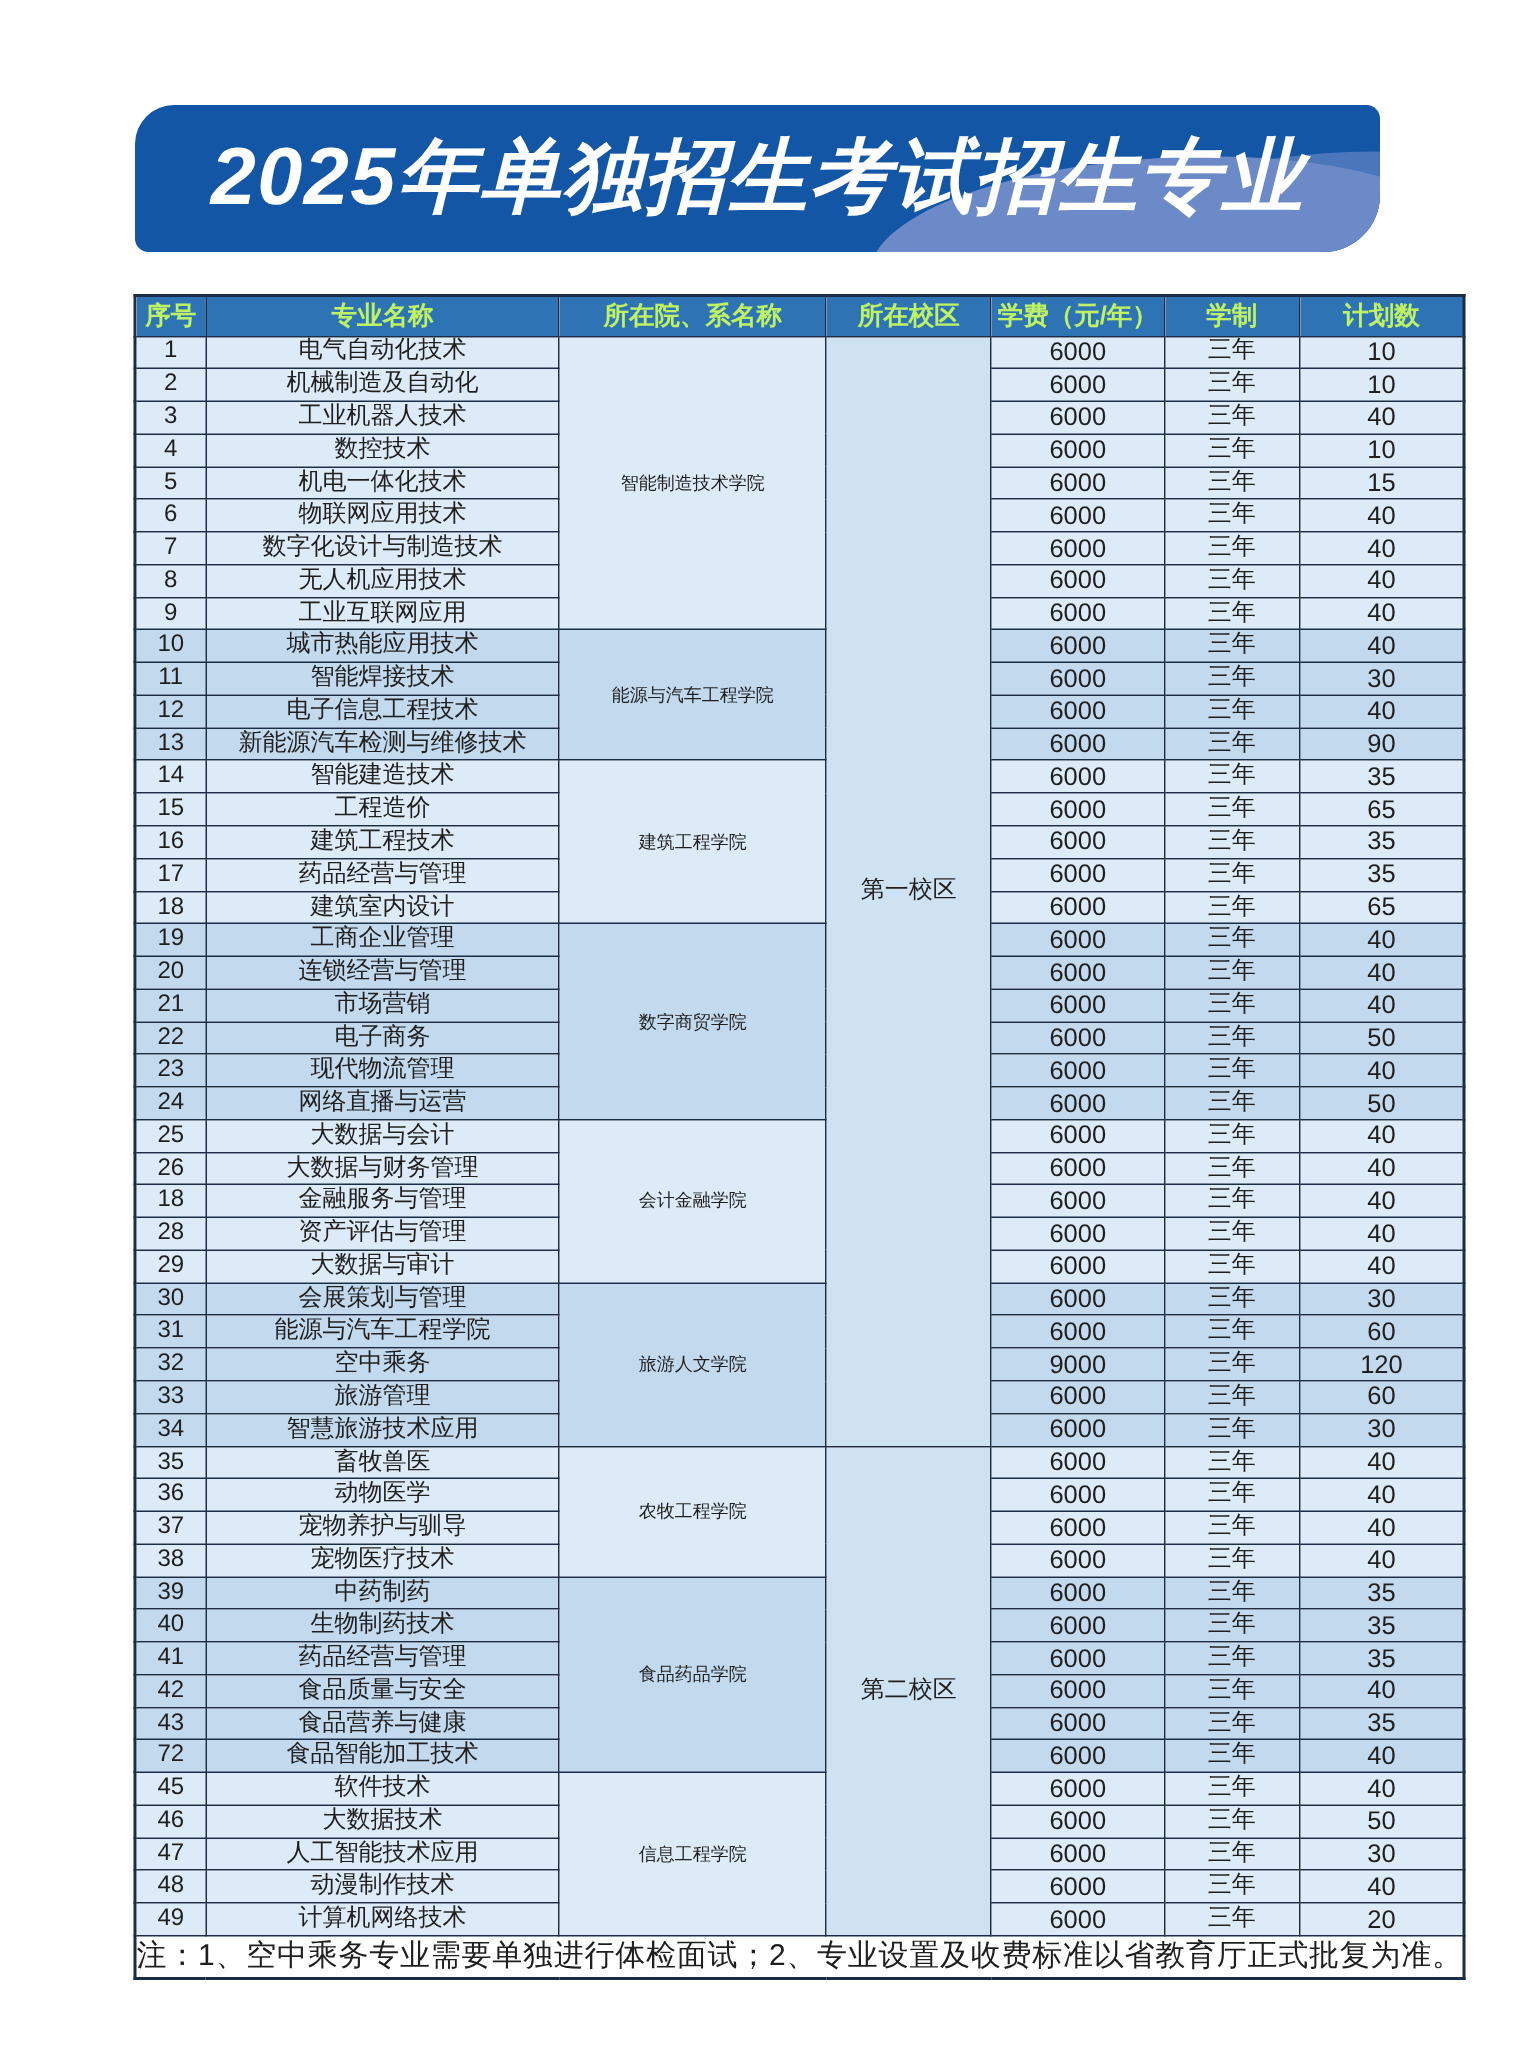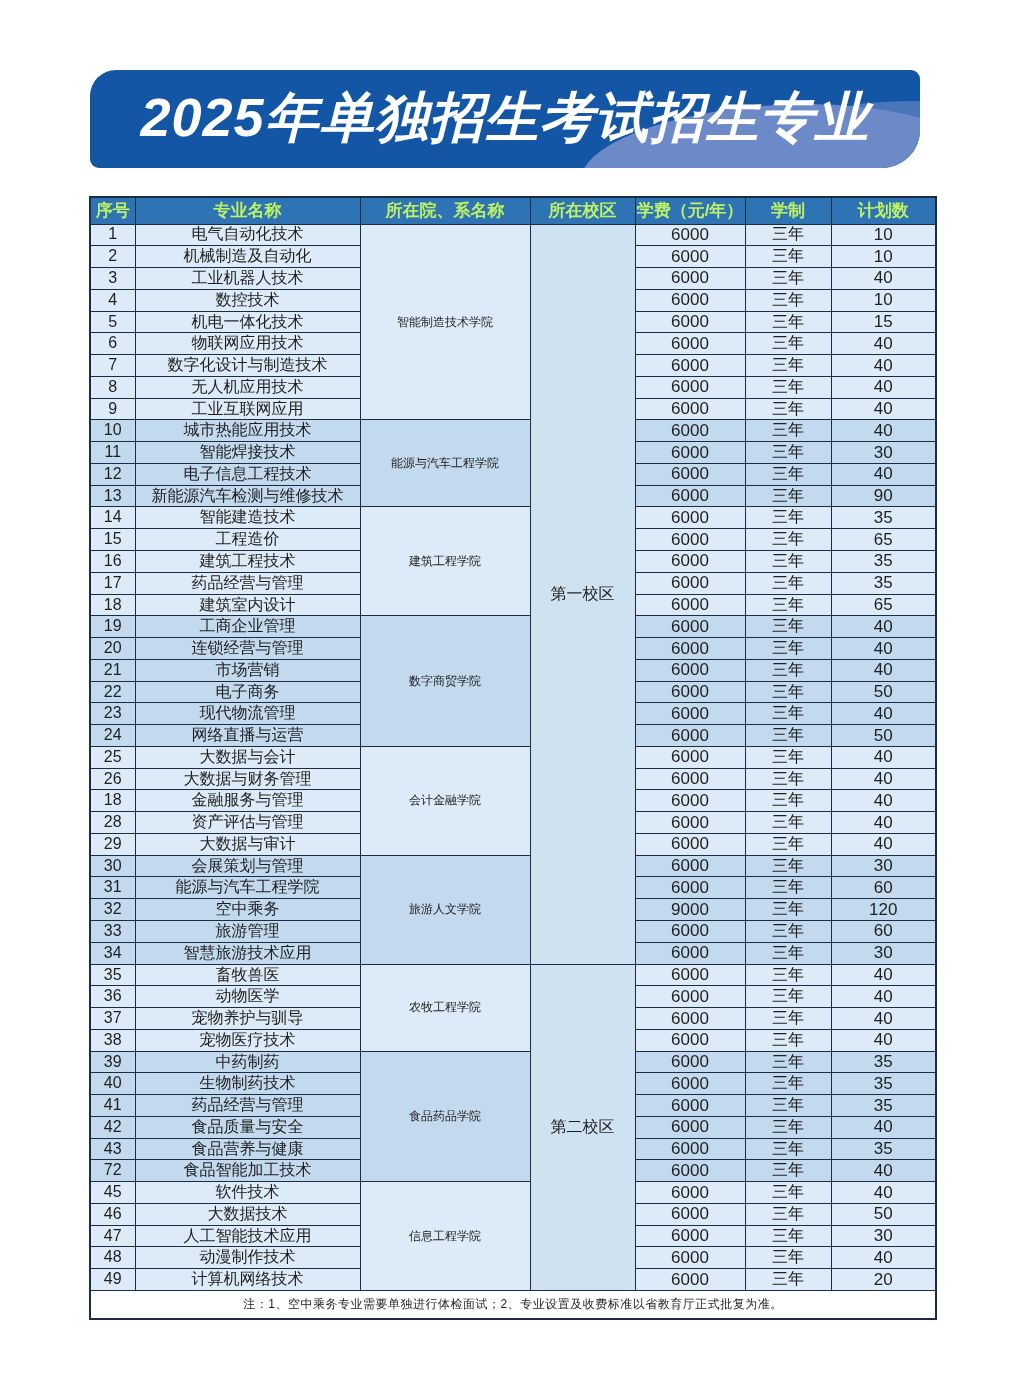--- a/index.html
+++ b/index.html
@@ -42,21 +42,21 @@
     font-size:17px;font-weight:bold;
   }
   tbody tr{height:21.78px;}
   td{color:var(--text);font-size:16px;}
   td.num{font-size:17px;}
   tr.light td{background:var(--row-light);}
   tr.dark td{background:var(--row-dark);}
   td.college{font-size:12px;}
   tbody td.campus{background:var(--campus-bg);font-size:16px;margin-left:44px;}
   tr.note-row{height:28px;}
-  tr.note-row td{background:#ffffff;font-size:12px;letter-spacing:0.5px;}
+  tr.note-row td{background:#ffffff;font-size:20px;letter-spacing:0.5px;}
 </style>
 </head>
 <body>
 
 <div class="banner">
   <div class="blob blob2"></div>
   <div class="blob blob1"></div>
   <div class="banner-title">2025年单独招生考试招生专业</div>
 </div>
 

